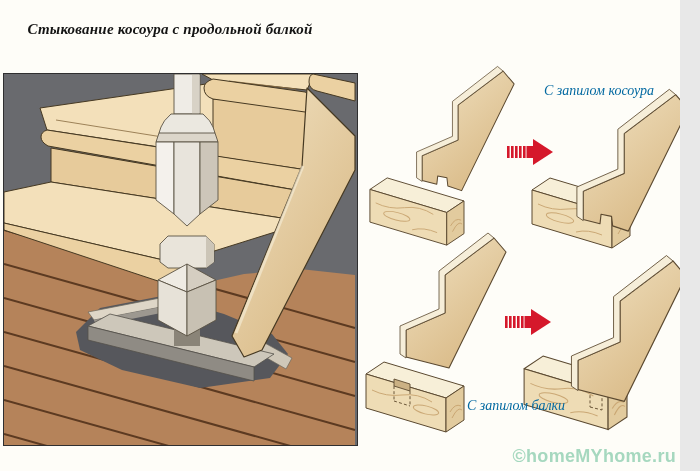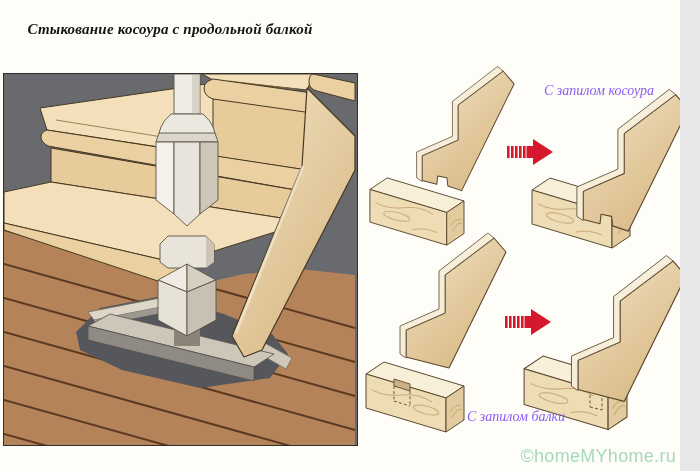--- a/index.html
+++ b/index.html
@@ -8,26 +8,26 @@
     font-family:"Liberation Serif", serif;
   }
   .title{
     position:absolute;font-weight:bold;font-style:italic;font-size:15px;color:#141414;
     text-align:center;letter-spacing:.2px;white-space:nowrap;
   }
   .subtitle{
     position:absolute;font-style:italic;font-size:13.5px;color:#1c1c1c;text-align:center;white-space:nowrap;
   }
   .small-label{
-    position:absolute;font-style:italic;font-size:14px;color:#8b5cf6;text-align:center;
+    position:absolute;font-style:italic;font-size:14px;color:#0369a1;text-align:center;
     white-space:nowrap;z-index:5;
   }
   .watermark{
     position:absolute;top:446px;right:4px;font-family:"Liberation Sans", sans-serif;
-    font-weight:normal;font-size:18px;letter-spacing:.3px;color:#a6d8bf;z-index:6;
+    font-weight:bold;font-size:18px;letter-spacing:.3px;color:#a6d8bf;z-index:6;
   }
   .stairs-frame{
     position:absolute;left:3px;top:73px;width:353px;height:371px;
     border:1.5px solid #2f2f30;background:#696a6e;
   }
   .stairs-frame svg{display:block;}
   .diag{position:absolute;}
   .arrow{position:absolute;}
   
   .wface{fill:url(#wg);stroke:#5b4930;stroke-width:1.1;stroke-linejoin:round;}
@@ -189,16 +189,16 @@
       <rect x="20.5" y="10" width="7" height="12"></rect>
     <polygon points="27,3 47,16 27,29"></polygon>
   </svg>
 
   <svg class="diag" style="left:518px;top:248px" width="182" height="200" viewBox="0 0 182 200">
     <use href="#sym-beam-p" width="108" height="82" transform="translate(4,106) scale(1.05)"></use>
     <path class="bdash" d="M72,142 l0,17 M84,145 l0,17 M72,159 l12,3"></path>
     <use href="#sym-stringer-p" width="130" height="160" transform="translate(34,0) scale(1.08)"></use>
   </svg>
 
-  <div class="small-label" style="left:458px;top:409px;width:116px">С запилом балки</div>
+  <div class="small-label" style="left:458px;top:398px;width:116px">С запилом балки</div>
 
   <div class="watermark" style="color: rgb(166, 216, 191);">©homeMYhome.ru</div>
 </div>
 
 </body></html>

